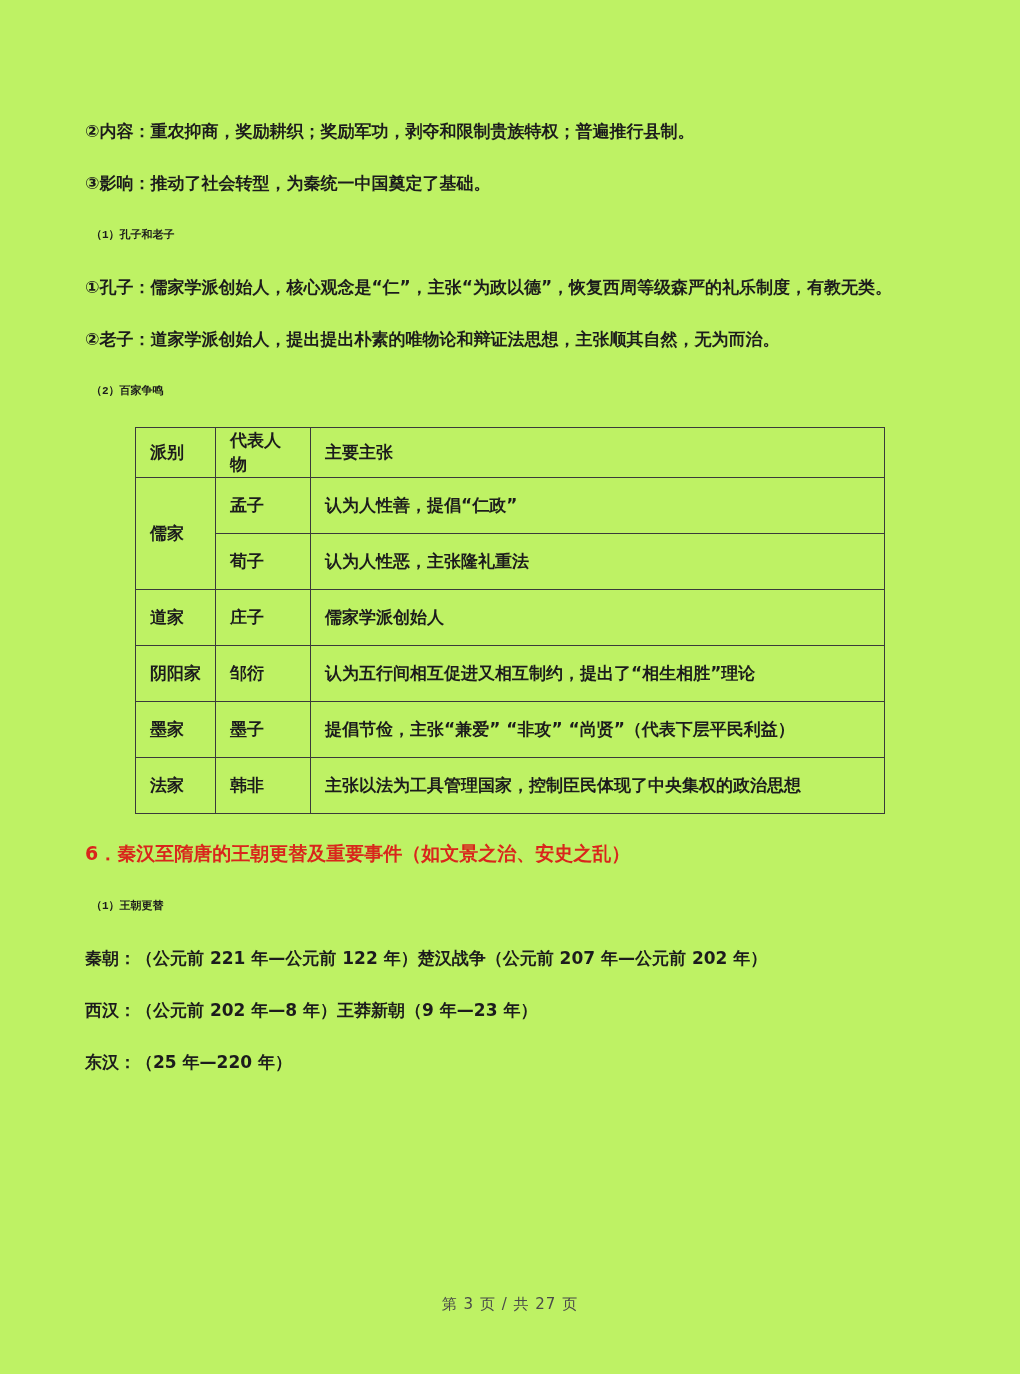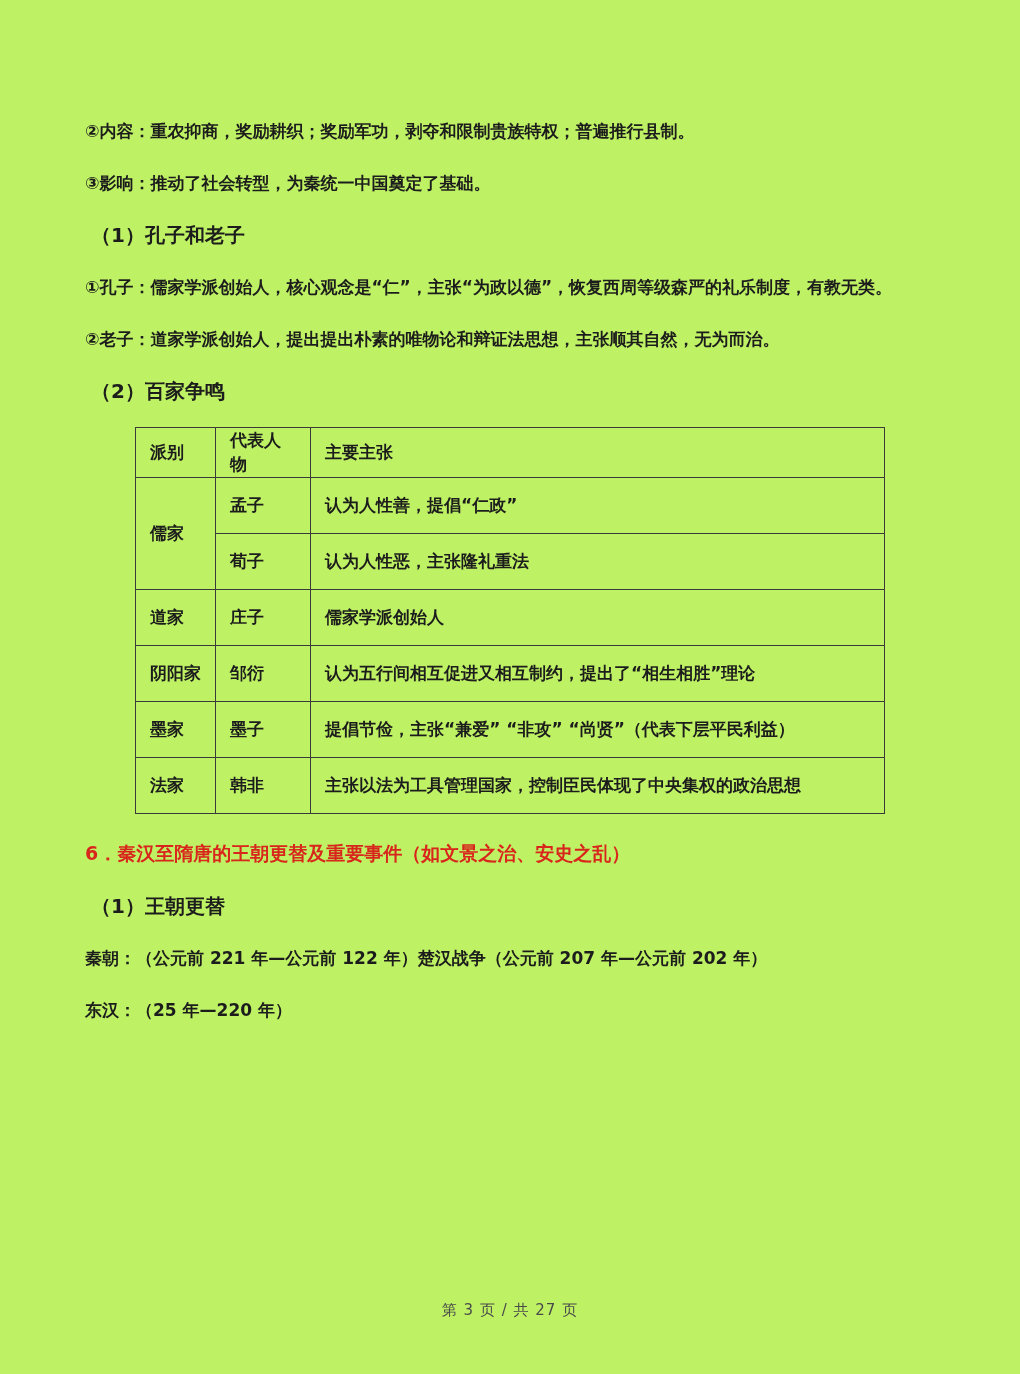--- a/index.html
+++ b/index.html
@@ -22,25 +22,26 @@
 
   .body-text {
     font-size: 17px;
     font-weight: 700;
     line-height: 52px;
     color: #1c1c1c;
     text-align: justify;
   }
 
   .sub-heading {
-    font-size: 20px;
+    font-size: 11px;
     font-weight: 700;
     line-height: 52px;
     padding-left: 6px;
     color: #1c1c1c;
+    font-family: Liberation Mono, monospace;
   }
 
   .red-heading {
     font-size: 19px;
     font-weight: 700;
     line-height: 54px;
     color: #d9261c;
   }
 
   table.schools {
@@ -63,21 +64,21 @@
   }
   table.schools th { height: 50px; }
   col.c-school  { width: 80px; }
   col.c-person  { width: 95px; }
   col.c-claim   { width: auto; }
 
   .footer {
     position: absolute;
     left: 0;
     right: 0;
-    bottom: 54px;
+    bottom: 60px;
     text-align: center;
     font-size: 15px;
     font-weight: 400;
     color: #4a4a4a;
     letter-spacing: 1px;
   }
 </style>
 </head>
 <body>
 
@@ -134,18 +135,19 @@
         <td>韩非</td>
         <td>主张以法为工具管理国家，控制臣民体现了中央集权的政治思想</td>
       </tr>
     </tbody>
       </table>
 
     <h2 class="red-heading">6．秦汉至隋唐的王朝更替及重要事件（如文景之治、安史之乱）</h2>
 
     <p class="sub-heading">（1）王朝更替</p>
     <p class="body-text">秦朝：（公元前 221 年—公元前 122 年）楚汉战争（公元前 207 年—公元前 202 年）</p>
+    <p class="body-text">西汉：（公元前 202 年—8 年）王莽新朝（9 年—23 年）</p>
     <p class="body-text">东汉：（25 年—220 年）</p>
 
   </div>
 
   <div class="footer">第 3 页 / 共 27 页</div>
 </div>
 
 </body></html>

